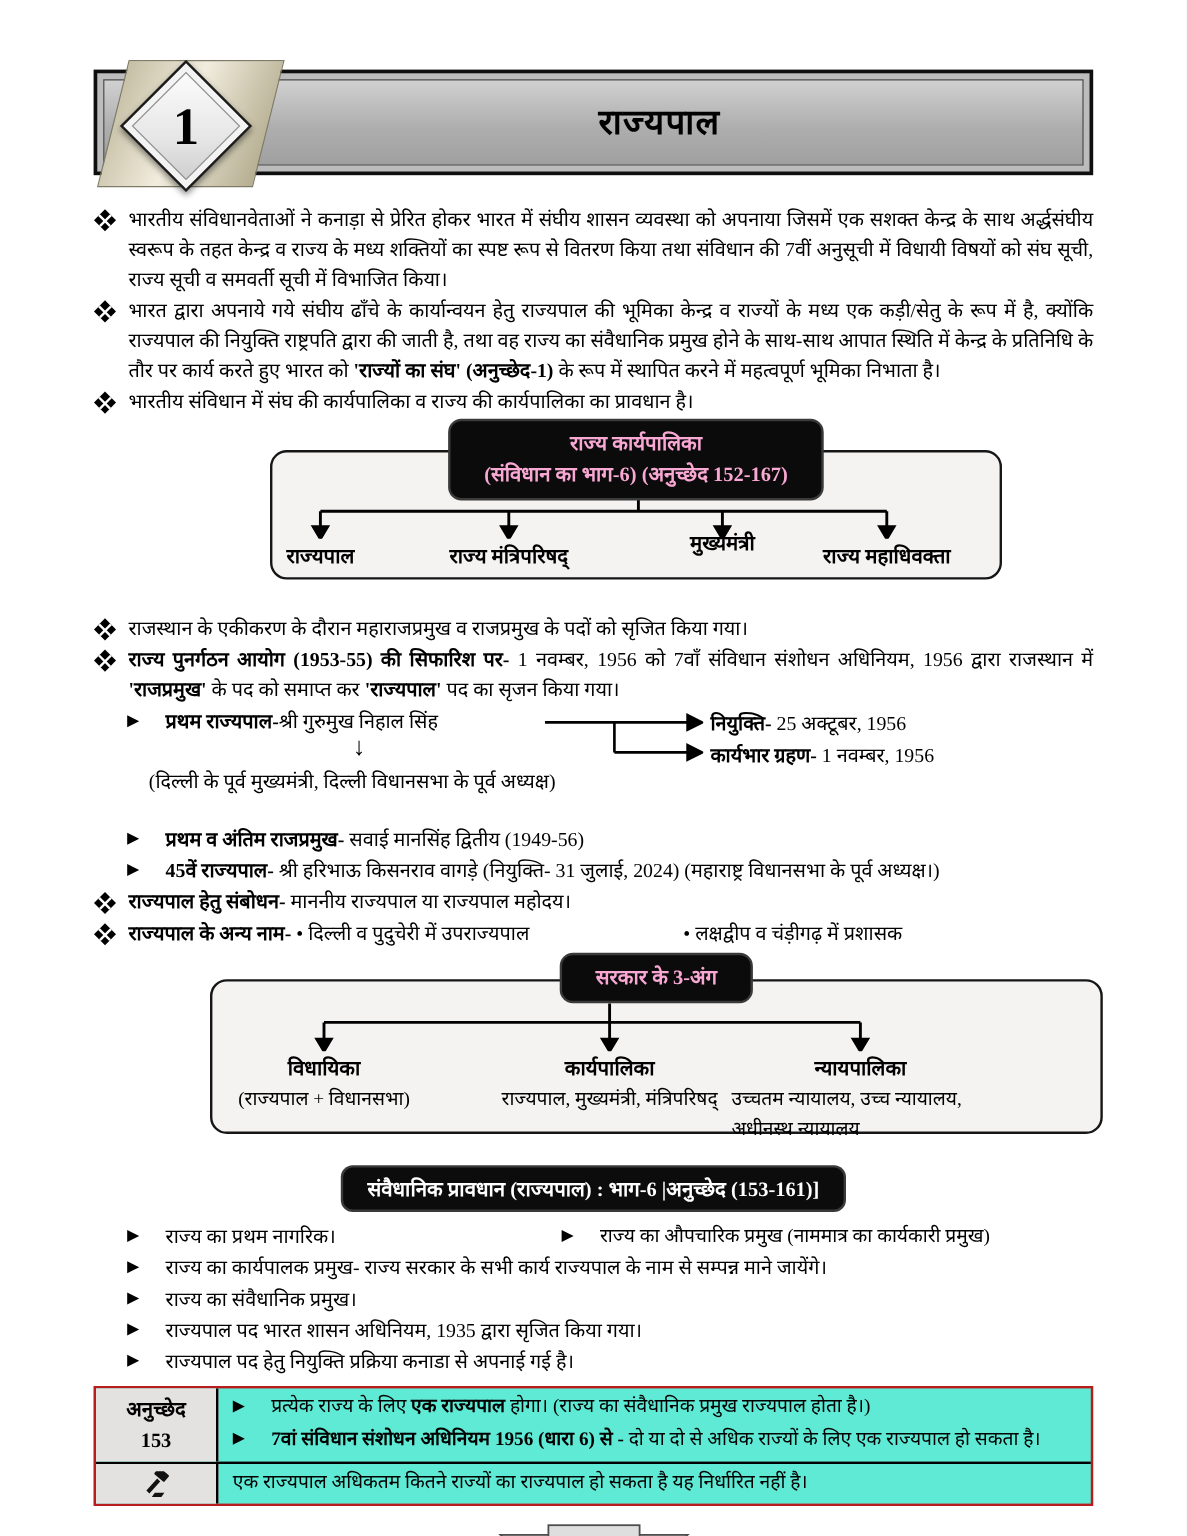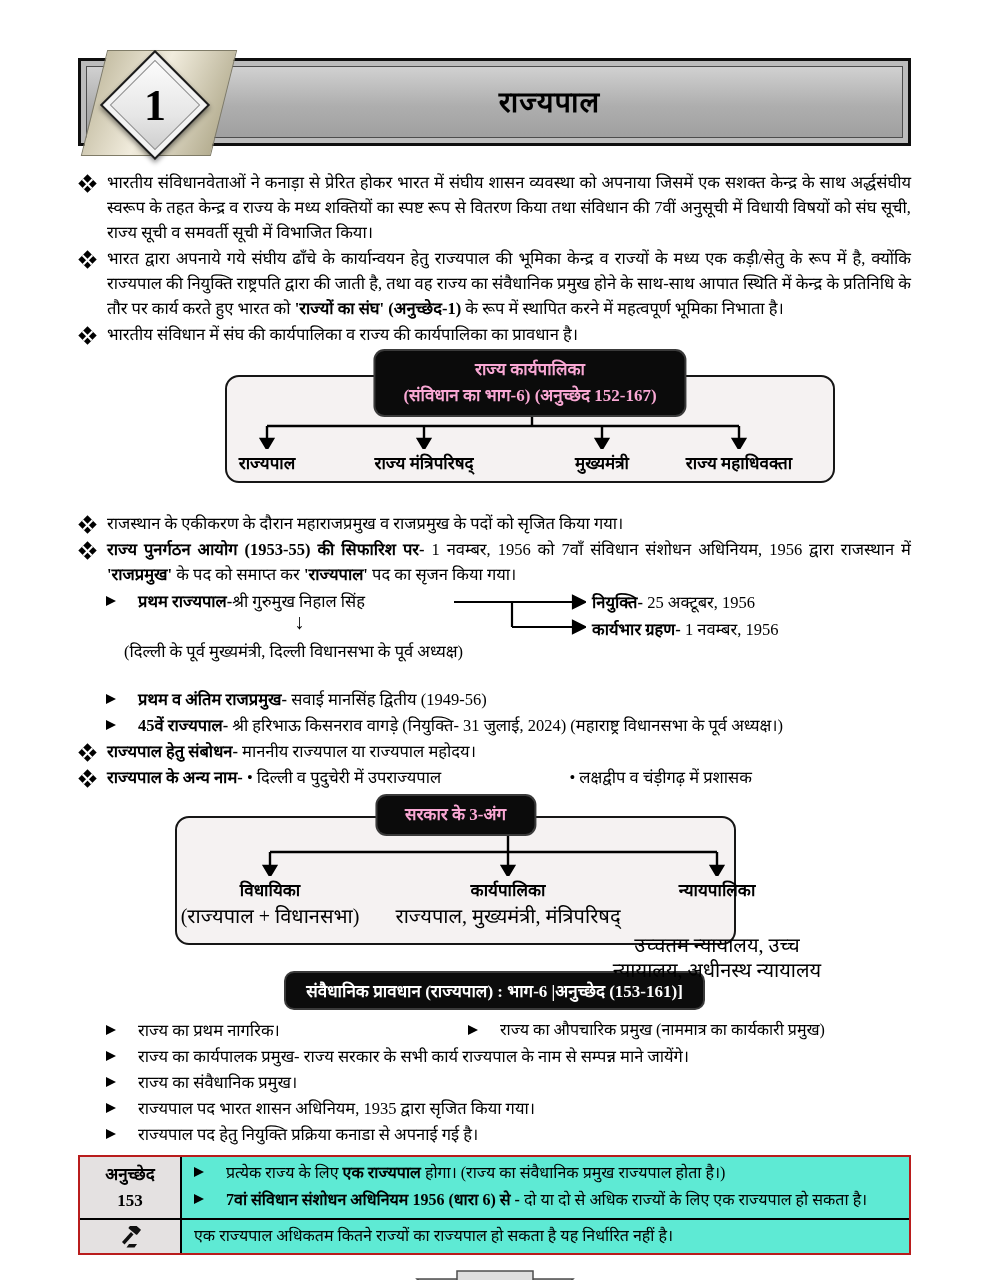--- a/index.html
+++ b/index.html
@@ -37,28 +37,28 @@
        border-top:5.5px solid transparent;border-bottom:5.5px solid transparent;margin:7px 12px 0 0;}
 
   
   .chartwrap{position:relative;}
   .cblack{position:absolute;top:0;left:50%;transform:translateX(-50%);z-index:2;
           background:#0b0b0b;color:#f9a8d4;border-radius:9px;padding:6px 28px;text-align:center;
           font-weight:bold;font-size:17px;line-height:26px;white-space:nowrap;
           box-shadow:0 0 0 2px #3a3a3a;}
   .clight{position:relative;border:2px solid #161616;border-radius:14px;background:#f5f2f2;}
   .clabel{position:absolute;transform:translateX(-50%);font-weight:bold;font-size:17px;white-space:nowrap;}
-  .csub{position:absolute;transform:translateX(-50%);font-size:20px;line-height:25px;text-align:center;white-space:nowrap;}
+  .csub{position:absolute;transform:translateX(-50%);font-size:16px;line-height:25px;white-space:nowrap;}
   .csvg{position:absolute;left:0;}
 
   
   .chart1{width:610px;margin:4px 0 8px 147px;padding-top:24px;height:128px;}
   .chart1 .clight{height:104px;}
   
-  .chart2{width:561px;margin:6px 0 8px 97px;padding-top:20px;height:145px;text-decoration:underline;}
+  .chart2{width:744px;margin:6px 0 8px 97px;padding-top:20px;height:145px;text-decoration:underline;}
   .chart2 .clight{height:125px;}
   .c2sub{white-space:normal;width:215px;}
 
   
   .fgov{position:relative;height:80px;margin:2px 0 18px 28px;font-size:16.5px;}
   .fgline{position:absolute;left:0;top:0;display:flex;}
   .fgarrows{position:absolute;left:348px;top:1px;}
   .fgright{position:absolute;left:486px;top:0;line-height:27px;white-space:nowrap;}
   .fgdown{position:absolute;left:188px;top:21px;font-size:21px;}
   .fgnote{position:absolute;left:18px;top:50px;white-space:nowrap;}
@@ -130,21 +130,21 @@
             <line x1="375" y1="13" x2="375" y2="26"></line>
             <line x1="512" y1="13" x2="512" y2="26"></line>
             <polygon points="34,26 46,26 40,36"></polygon>
             <polygon points="191,26 203,26 197,36"></polygon>
             <polygon points="369,26 381,26 375,36"></polygon>
             <polygon points="506,26 518,26 512,36"></polygon>
           </g>
         </svg>
         <span class="clabel" style="left:40px;top:74px;">राज्यपाल</span>
         <span class="clabel" style="left:197px;top:74px;">राज्य मंत्रिपरिषद्</span>
-        <span class="clabel" style="left:375px;top:74px;">मुख्यमंत्री</span>
+        <span class="clabel" style="left:375px;top:63px;">मुख्यमंत्री</span>
         <span class="clabel" style="left:512px;top:74px;">राज्य महाधिवक्ता</span>
       </div>
     </div>
 
     <div class="brow">
       <span class="dbul"></span>
       <p class="btext">राजस्थान के एकीकरण के दौरान महाराजप्रमुख व राजप्रमुख के पदों को सृजित किया गया।</p>
     </div>
     <div class="brow">
       <span class="dbul"></span>
@@ -210,21 +210,21 @@
             <polygon points="87,30 99,30 93,40"></polygon>
             <polygon points="325,30 337,30 331,40"></polygon>
             <polygon points="534,30 546,30 540,40"></polygon>
           </g>
         </svg>
         <span class="clabel" style="left:93px;top:60px;">विधायिका</span>
         <span class="csub" style="left:93px;top:86px;">(राज्यपाल + विधानसभा)</span>
         <span class="clabel" style="left:331px;top:60px;">कार्यपालिका</span>
         <span class="csub" style="left:331px;top:86px;">राज्यपाल, मुख्यमंत्री, मंत्रिपरिषद्</span>
         <span class="clabel" style="left:540px;top:60px;">न्यायपालिका</span>
-        <span class="csub c2sub" style="left:540px;top:86px;margin-top:29px;">उच्चतम  न्यायालय, उच्च न्यायालय, अधीनस्थ न्यायालय</span>
+        <span class="csub c2sub" style="left:540px;top:86px;">उच्चतम  न्यायालय, उच्च न्यायालय, अधीनस्थ न्यायालय</span>
       </div>
     </div>
 
     <div class="banner">संवैधानिक प्रावधान (राज्यपाल) : भाग-6 |अनुच्छेद (153-161)]</div>
 
     <div class="trow prow1">
       <span class="tri"></span>
       <p class="btext">राज्य का प्रथम नागरिक।</p>
       <span class="pcol2">
         <span class="tri"></span>

